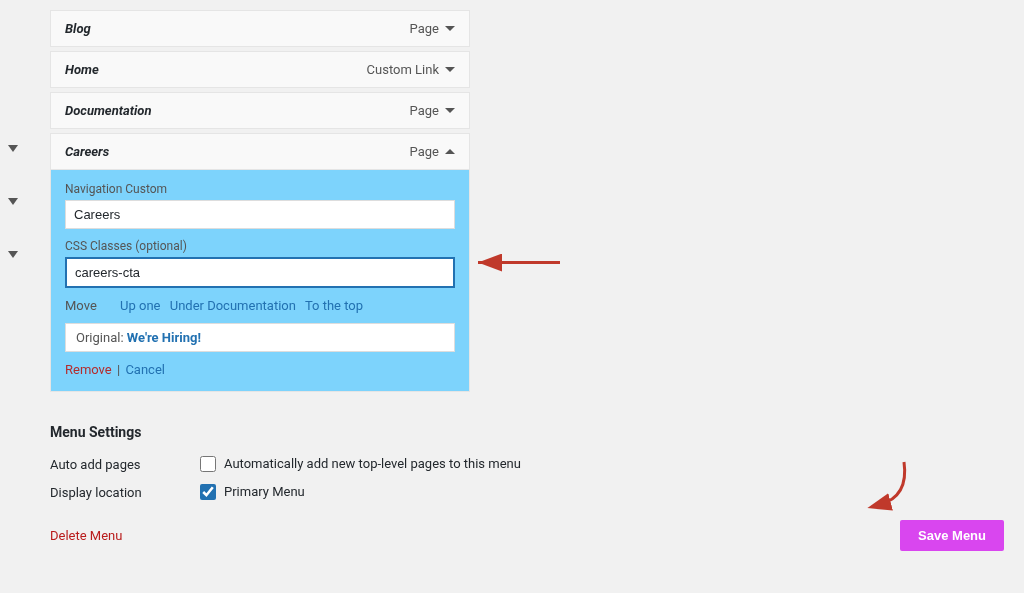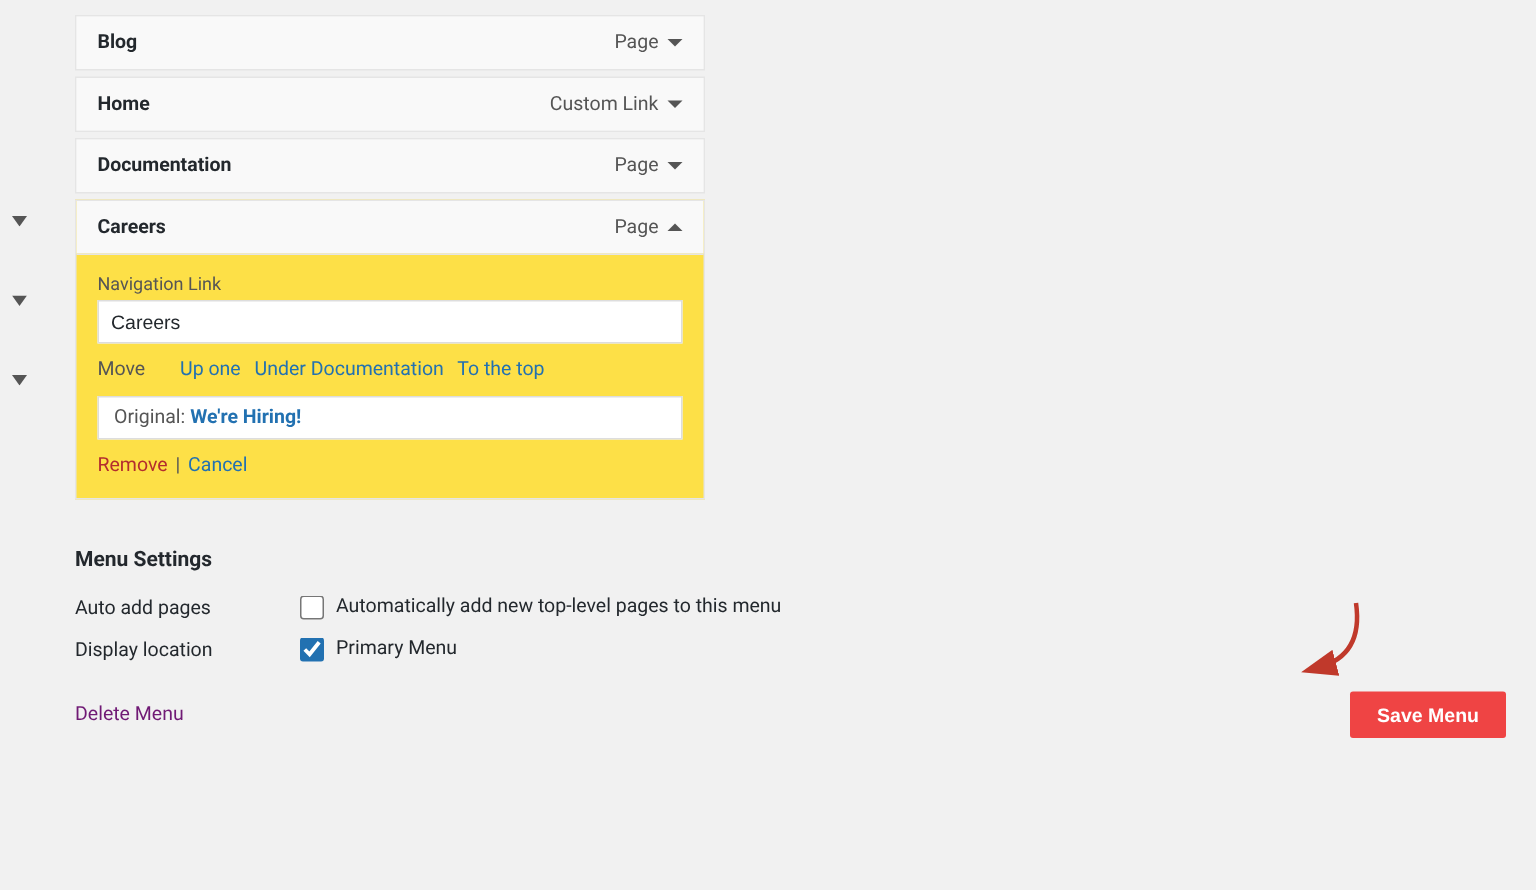--- a/index.html
+++ b/index.html
@@ -30,20 +30,21 @@
       display: flex;
       align-items: center;
       justify-content: space-between;
       padding: 10px 14px;
       cursor: pointer;
       background: #f9f9f9;
     }
     .menu-item-bar .item-title {
       font-weight: 700;
       font-size: 13px;
+      font-style: italic;
     }
     .menu-item-bar .item-type {
       color: #555;
       font-size: 13px;
       display: flex;
       align-items: center;
       gap: 6px;
     }
     .chevron {
       width: 0;
@@ -56,21 +57,21 @@
       border-top: 5px solid #555;
     }
     .chevron-up {
       border-left: 5px solid transparent;
       border-right: 5px solid transparent;
       border-bottom: 5px solid #555;
     }
 
     
     .menu-item-expanded {
-      background: #fde047;
+      background: #7dd3fc;
       border: 1px solid #e5e5e5;
       margin-bottom: 4px;
       width: 420px;
     }
     .menu-item-expanded .menu-item-bar {
       background: #f9f9f9;
     }
     .menu-item-body {
       padding: 12px 14px 14px 14px;
       border-top: 1px solid #e5e5e5;
@@ -181,26 +182,26 @@
 
     
     .footer-row {
       display: flex;
       align-items: center;
       justify-content: space-between;
       margin-top: 20px;
       max-width: 980px;
     }
     .delete-menu-link {
-      color: #701a75;
+      color: #b91c1c;
       text-decoration: none;
       font-size: 13px;
     }
     .save-menu-btn {
-      background: #ef4444;
+      background: #d946ef;
       color: #fff;
       border: none;
       padding: 8px 18px;
       font-size: 13px;
       font-weight: 600;
       cursor: pointer;
       border-radius: 2px;
     }
 
     .page-relative {
@@ -266,24 +267,39 @@
       <div class="menu-item-bar">
         <span class="item-title">Careers</span>
         <span class="item-type">
           <span>Page</span>
           <span class="chevron chevron-up"></span>
         </span>
       </div>
       <div class="menu-item-body">
 
         <div class="form-row">
-          <label>Navigation Link</label>
+          <label>Navigation Custom</label>
           <input type="text" value="Careers" style="">
         </div>
 
+        <div class="form-row css-classes-row" style="position:relative;">
+          <label>CSS Classes (optional)</label>
+          <input type="text" class="css-classes-input" value="careers-cta" style="">
+          
+          <div style="position:absolute; right:-110px; top:52%; transform:translateY(-50%); pointer-events:none;">
+            <svg width="95" height="28" viewBox="0 0 95 28">
+              <defs>
+                <marker id="arrowhead" markerWidth="8" markerHeight="6" refX="8" refY="3" orient="auto">
+                  <polygon points="0 0, 8 3, 0 6" fill="#c0392b"></polygon>
+                </marker>
+              </defs>
+              <line x1="90" y1="14" x2="8" y2="14" stroke="#c0392b" stroke-width="3" marker-end="url(#arrowhead)"></line>
+            </svg>
+          </div>
+        </div>
 
         <div class="move-links">
           <span>Move</span>
           <a href="#">Up one</a>
           <a href="#">Under Documentation</a>
           <a href="#">To the top</a>
         </div>
 
         <div class="original-row">
           <span>Original:</span>

